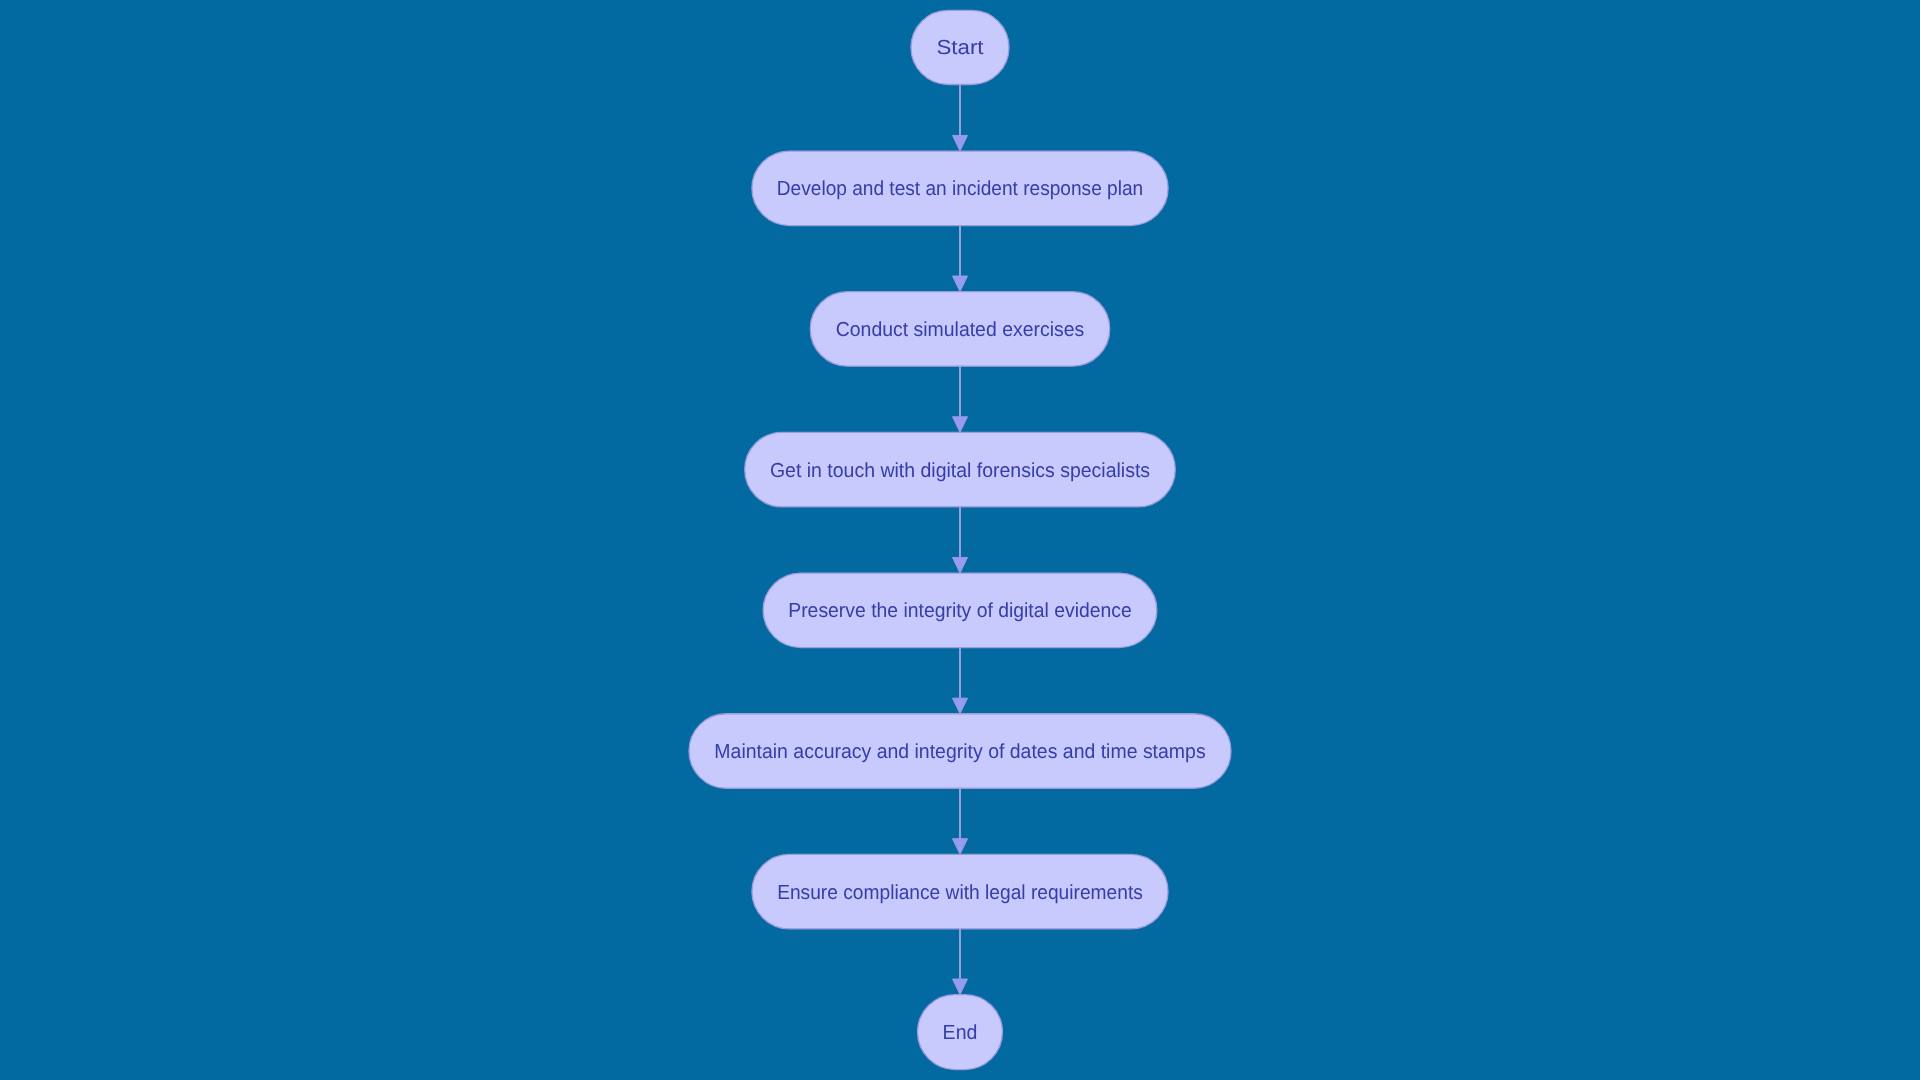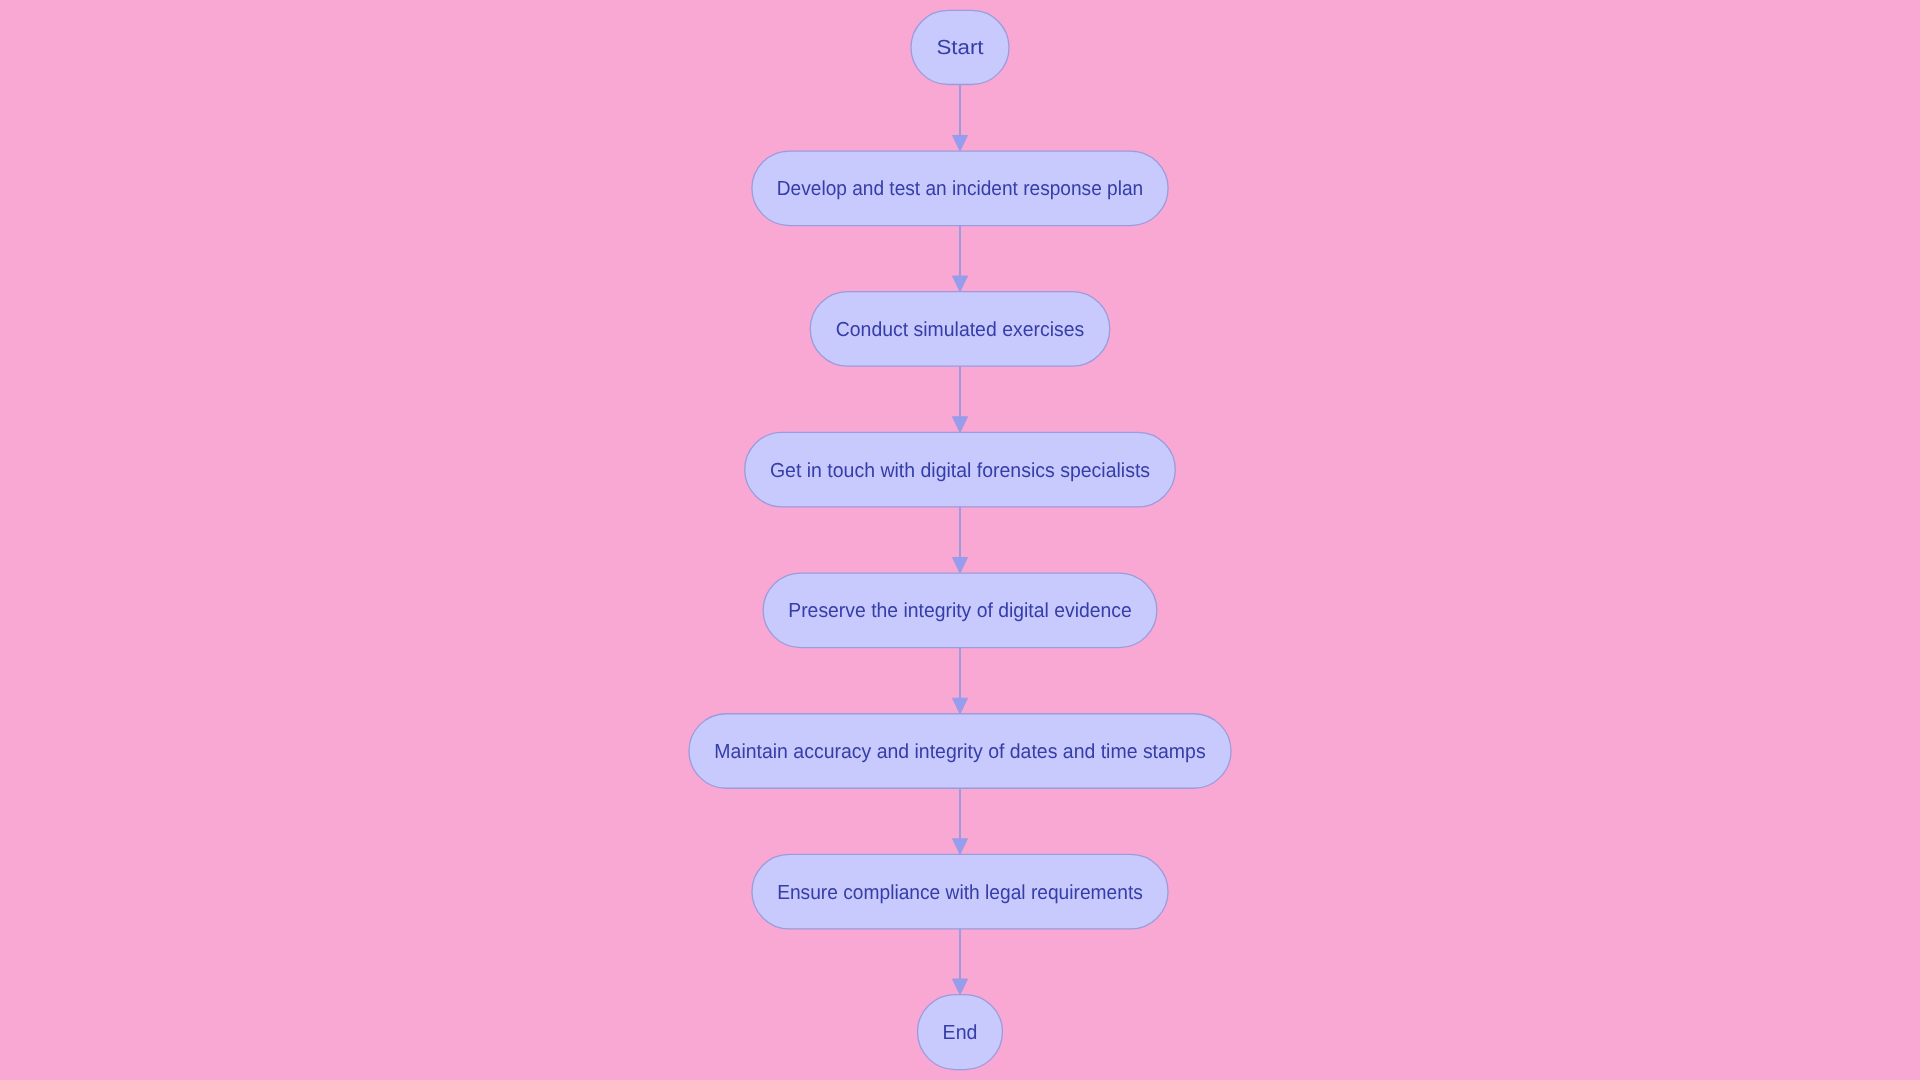--- a/index.html
+++ b/index.html
@@ -1,19 +1,19 @@
 <!DOCTYPE html>
 <html><head>
 <meta charset="utf-8">
 <title>Incident Response Flowchart</title>
 <style>
   html,body{margin:0;padding:0;}
   body{width:1920px;height:1080px;background:#ffffff;overflow:hidden;
        font-family:"Liberation Sans", sans-serif;}
-  #stage{position:relative;width:1920px;height:1080px;background:#f9a8d4;}
+  #stage{position:relative;width:1920px;height:1080px;background:#0369a1;}
   svg#chart{position:absolute;left:0;top:0;width:1920px;height:1080px;
             shape-rendering:geometricPrecision;}
   svg#chart text.node-label{
       font-family:"Liberation Sans", sans-serif;
       font-weight:400;
       text-rendering:geometricPrecision;
       filter:opacity(1);            
       dominant-baseline:alphabetic;
   }
 </style>

